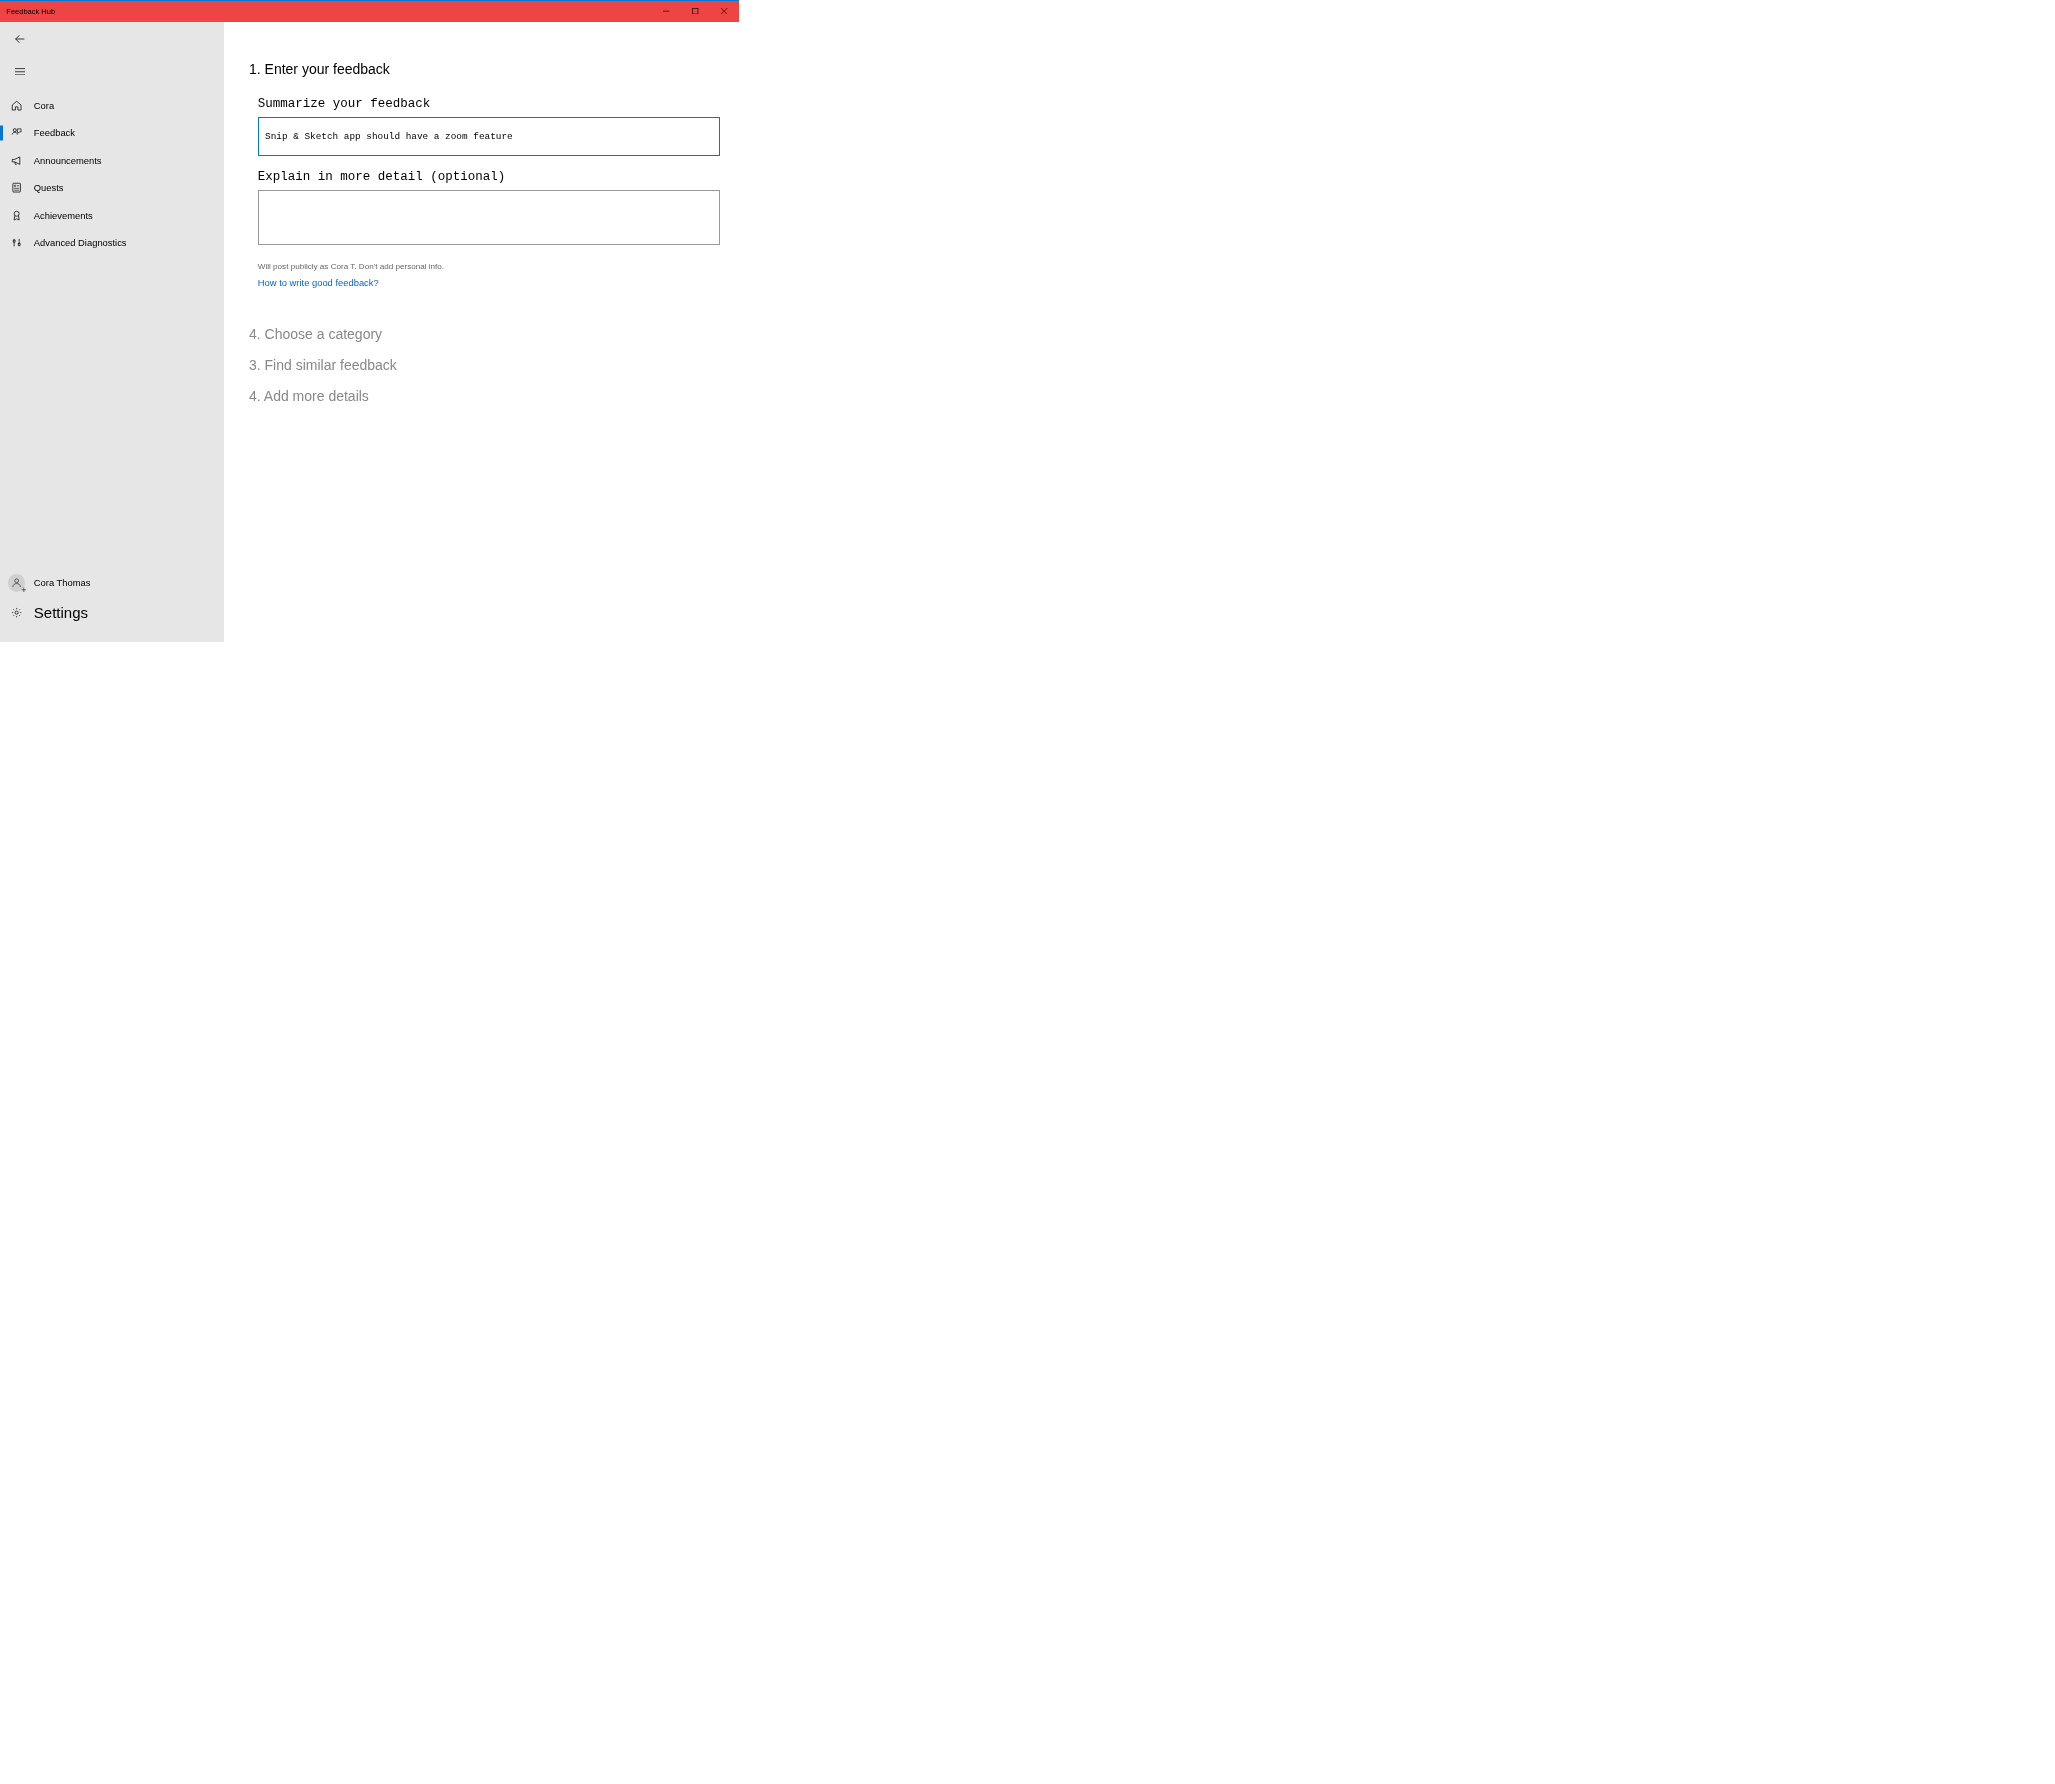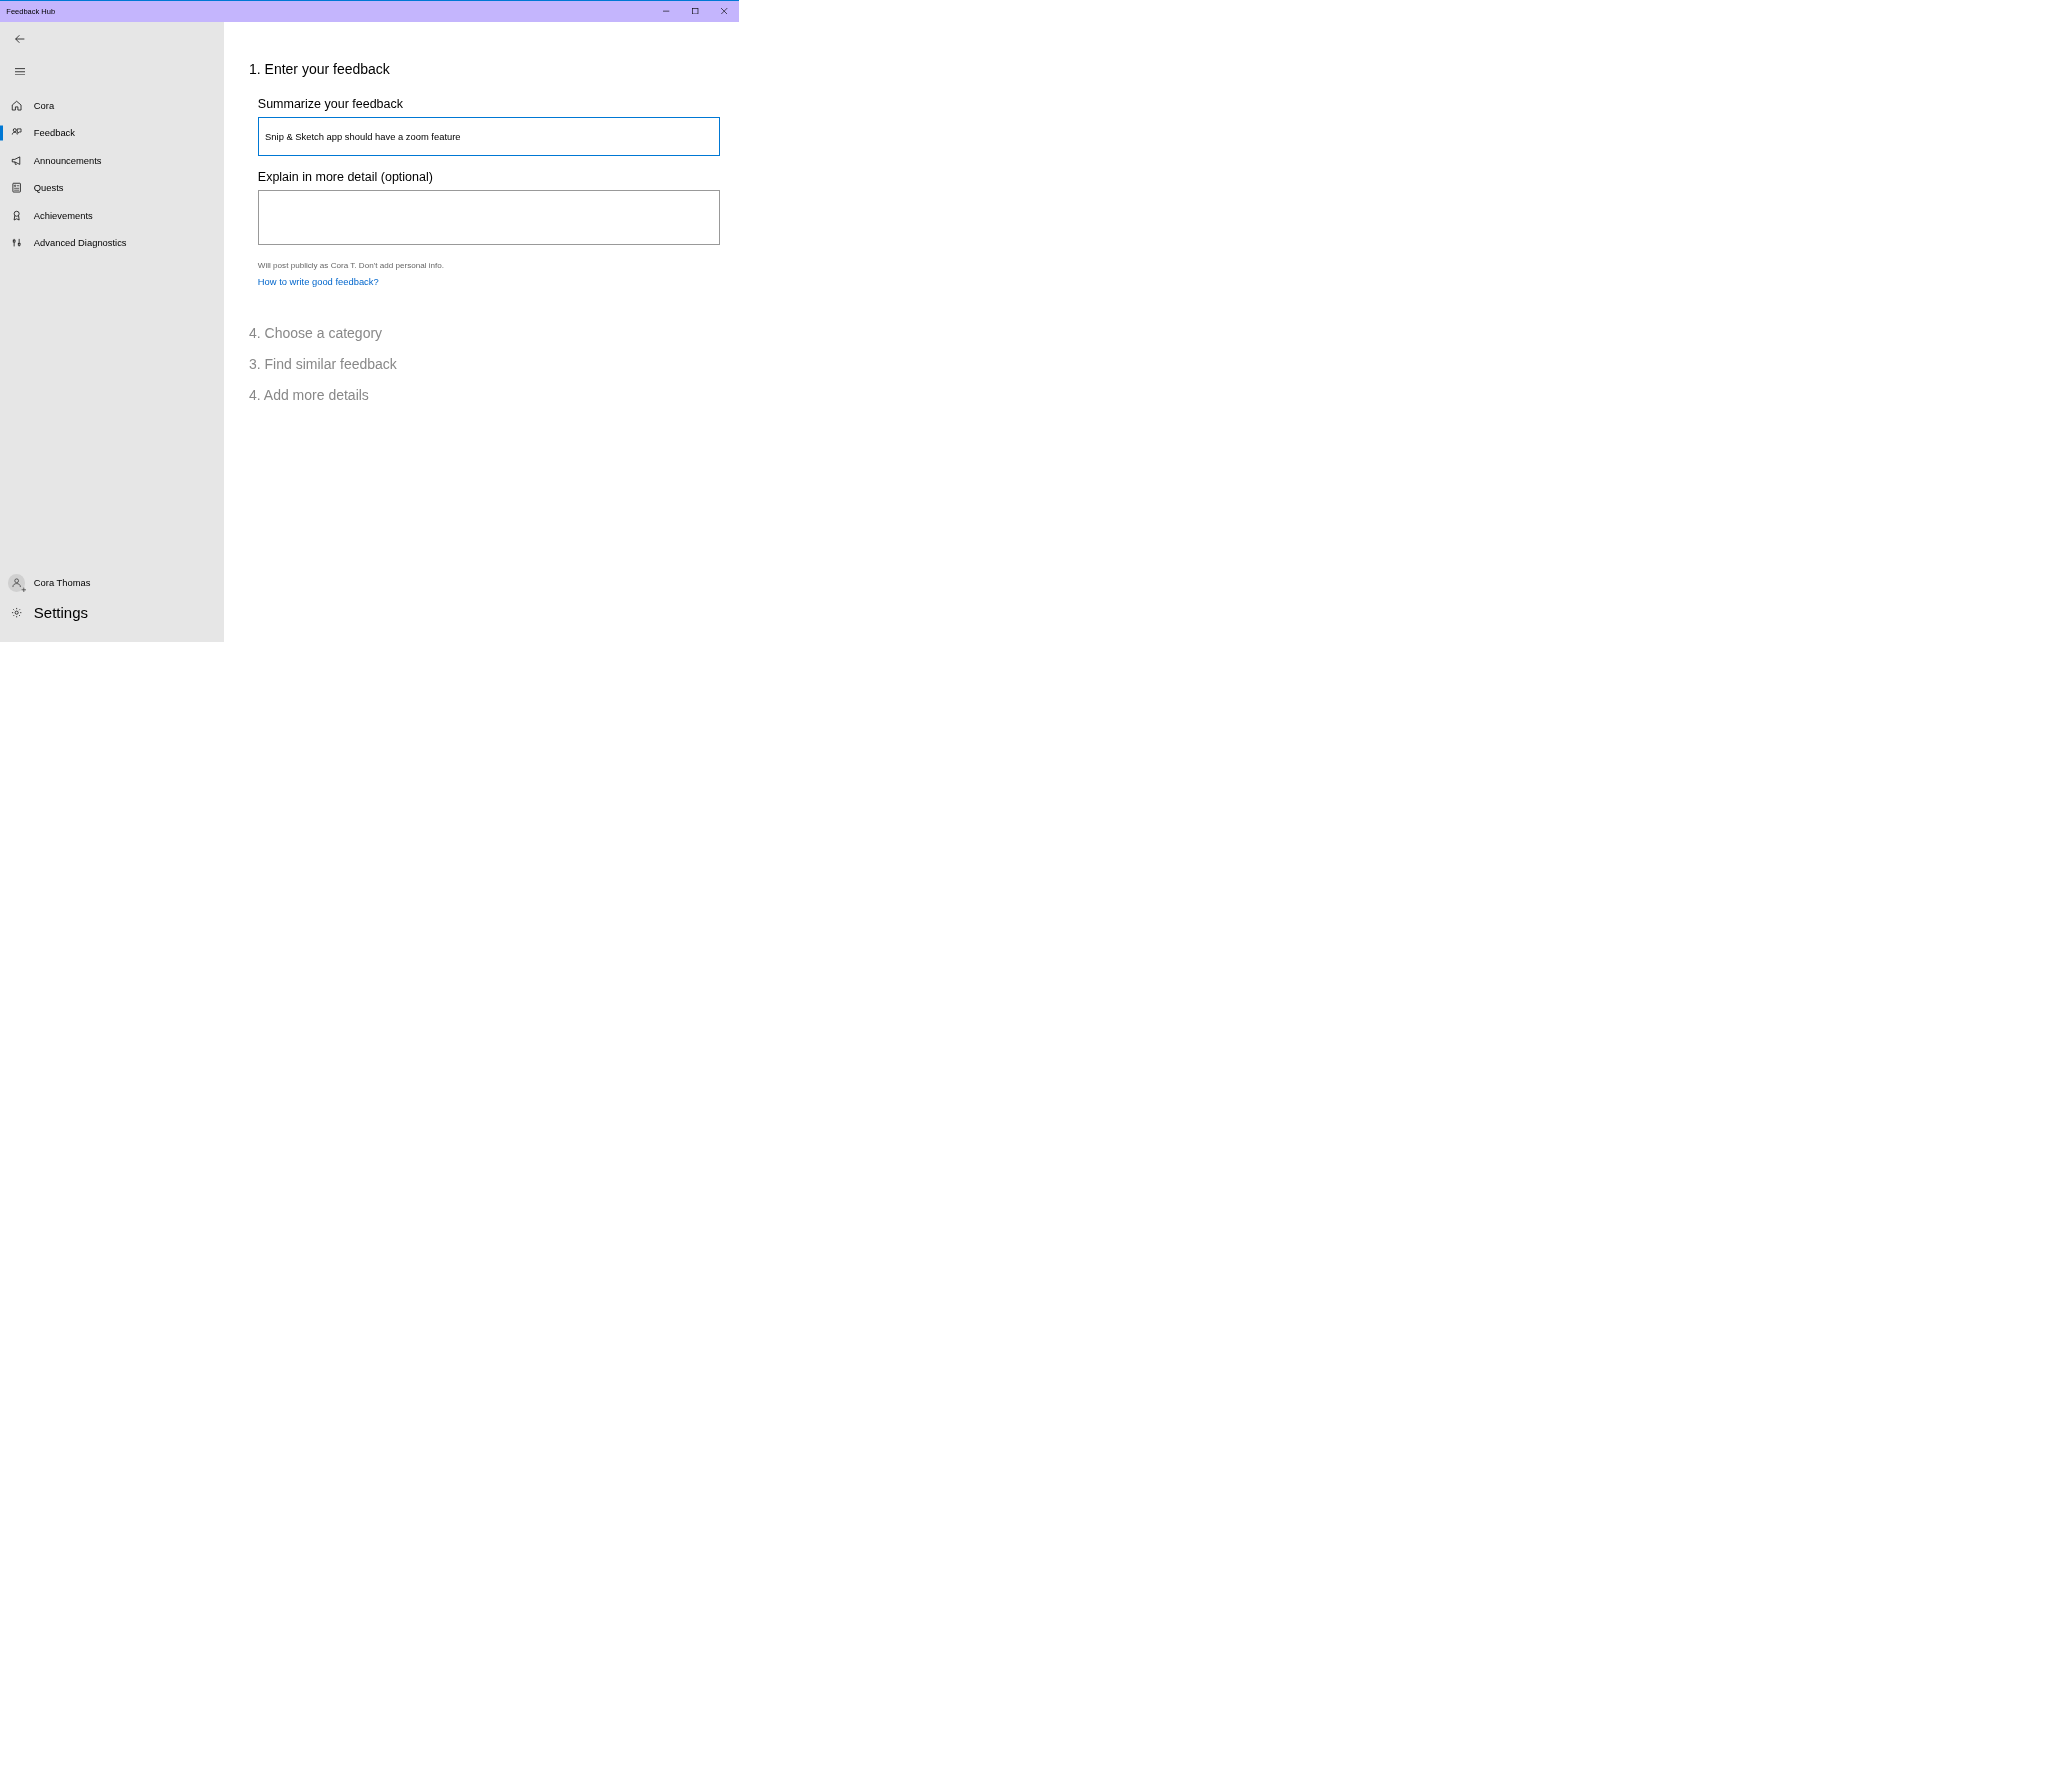--- a/index.html
+++ b/index.html
@@ -15,21 +15,21 @@
       width: 739px;
       height: 642px;
       overflow: hidden;
       border-top: 1.3px solid #0078d4;
     }
     .titlebar {
       height: 20.6px;
       display: flex;
       align-items: center;
       padding-left: 6.3px;
-      background: #c4b5fd;
+      background: #ef4444;
       justify-content: space-between;
     }
     .titlebar-title {
       font-size: 7.5px;
       color: #000;
     }
     .window-controls {
       display: flex;
       height: 100%;
     }
@@ -175,20 +175,21 @@
       color: #888;
       margin-bottom: 15px;
       margin-top: 13.8px;
     }
     .step-heading.step2 {
       margin-top: 19px;
     }
     .field-group {
       margin-bottom: 13.8px;
       padding-left: 8.8px;
+      font-family: Liberation Mono, monospace;
     }
     .field-label {
       font-size: 12.5px;
       font-weight: 400;
       margin-bottom: 6.3px;
       color: #000;
     }
     .text-input {
       width: 100%;
       max-width: 470px;

